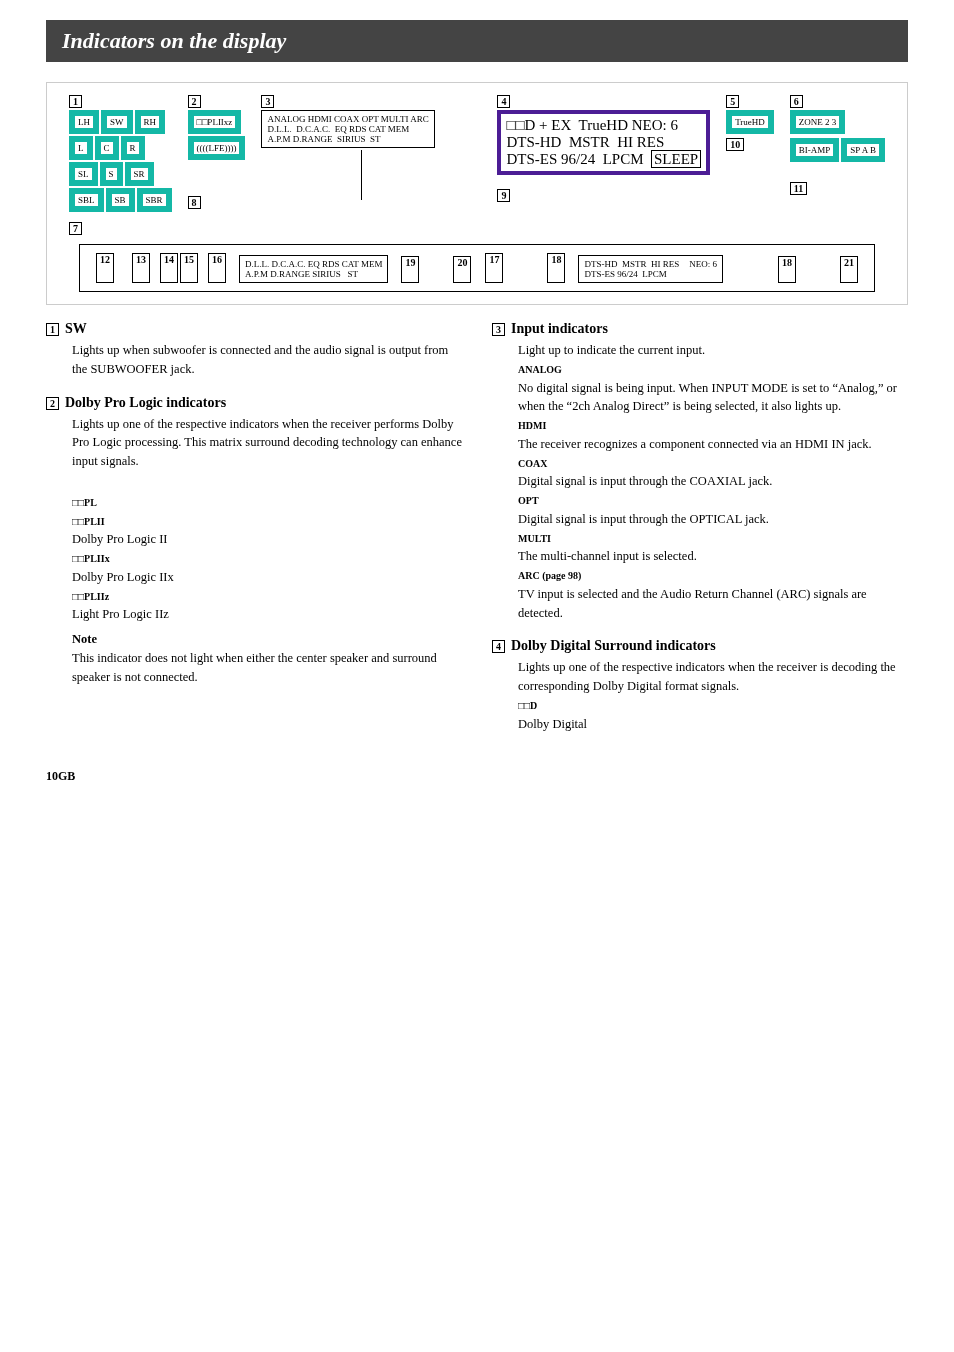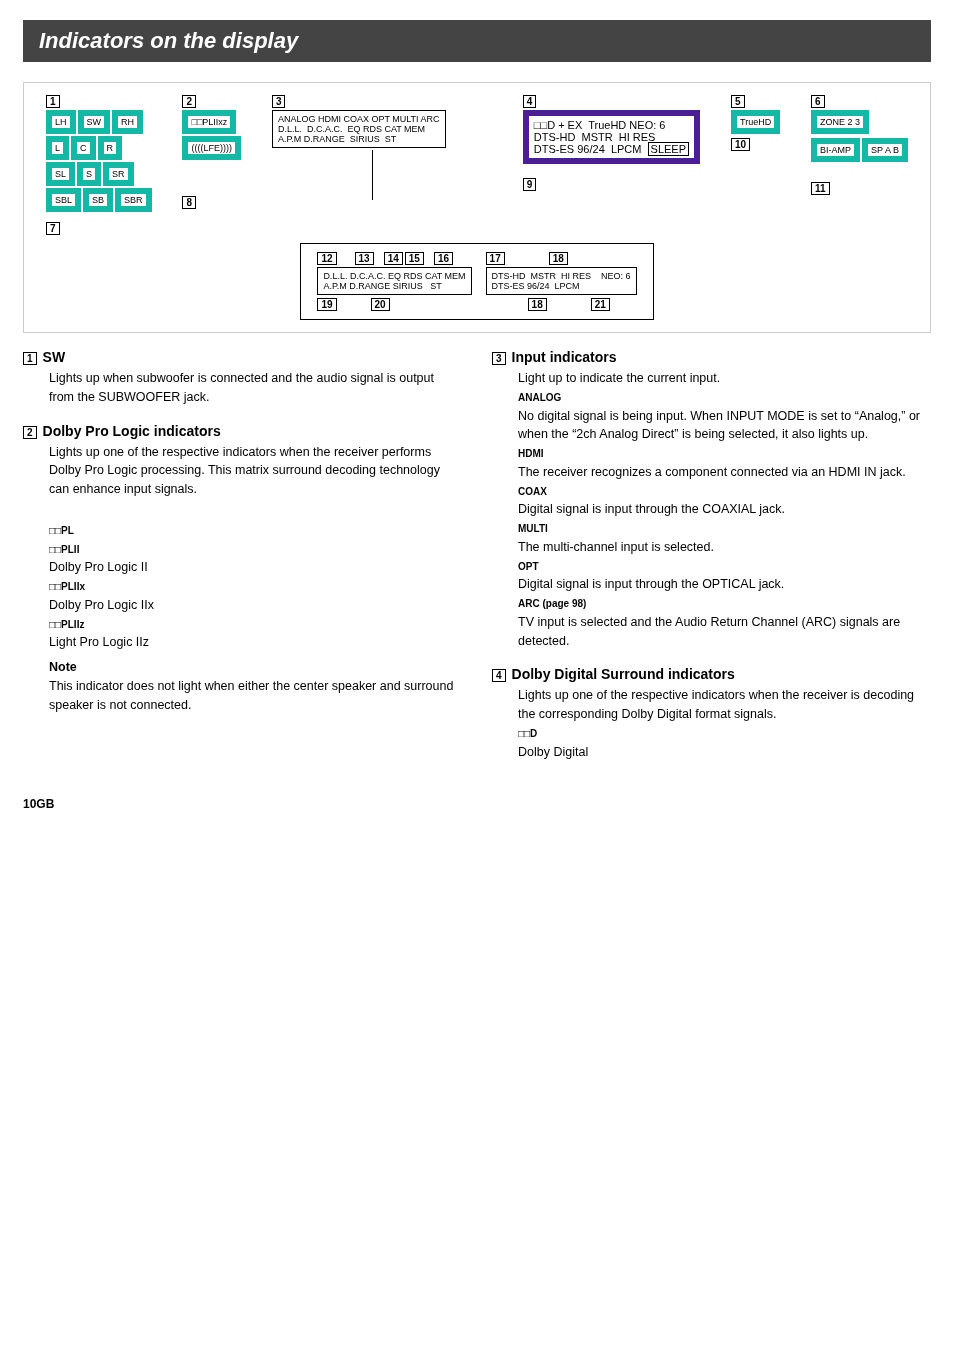--- a/index.html
+++ b/index.html
@@ -6,21 +6,22 @@
     body {
       font-family: Arial, Helvetica, sans-serif;
       font-size: 13px;
       background: #fff;
       color: #000;
       width: 954px;
       min-height: 1352px;
     }
 
     .page {
-      padding: 20px 23px;
+      padding: 20px 46px;
+      font-family: Liberation Serif, serif;
     }
 
     
     .page-title-bar {
       background: #444;
       color: #fff;
       font-size: 22px;
       font-weight: bold;
       padding: 8px 16px;
       margin-bottom: 20px;
@@ -142,22 +143,22 @@
     .d-lower-inner {
       border: 1px solid #000;
       padding: 8px 16px;
       display: flex;
       gap: 14px;
       align-items: flex-start;
     }
 
     .dl-seg {
       display: flex;
-      flex-direction: column;
-      gap: 0;
+      flex-direction: row;
+      gap: 13px;
     }
   </style>
 </head>
 <body>
 
 <div class="page">
 
   <div class="page-title-bar">Indicators on the display</div>
 
   <div class="diagram-full">
@@ -206,21 +207,21 @@
           <div>ANALOG HDMI COAX OPT MULTI ARC</div>
           <div>D.L.L.&nbsp; D.C.A.C.&nbsp; EQ RDS CAT MEM</div>
           <div>A.P.M D.RANGE&nbsp; SIRIUS&nbsp; ST</div>
         </div>
 
         <div style="width:1px; height:50px; background:#000; margin-left:100px;"></div>
       </div>
 
       <div class="d-upper-seg">
         <div class="num-tag">4</div>
-        <div style="border:6px solid #4c1d95; padding:3px 5px; font-size:11px;">
+        <div style="border:4px solid #4c1d95; padding:3px 5px; font-size:15px;">
           <div>□□D + EX&nbsp; TrueHD NEO: 6</div>
           <div>DTS-HD&nbsp; MSTR&nbsp; HI RES</div>
           <div>DTS-ES 96/24&nbsp; LPCM&nbsp; <span style="border:1px solid #000; padding:0 2px;">SLEEP</span></div>
         </div>
         <div style="margin-top:10px;">
           <span class="num-tag">9</span>
         </div>
       </div>
 
       <div class="d-upper-seg">
@@ -361,26 +362,26 @@
             </div>
             <div>
               <span class="sub-heading">HDMI</span>
               <p>The receiver recognizes a component connected via an HDMI IN jack.</p>
             </div>
             <div>
               <span class="sub-heading">COAX</span>
               <p>Digital signal is input through the COAXIAL jack.</p>
             </div>
             <div>
+              <span class="sub-heading">OPT</span>
+              <p>Digital signal is input through the OPTICAL jack.</p>
+            </div>
+            <div>
               <span class="sub-heading">MULTI</span>
               <p>The multi-channel input is selected.</p>
-            </div>
-            <div>
-              <span class="sub-heading">OPT</span>
-              <p>Digital signal is input through the OPTICAL jack.</p>
             </div>
             <div>
               <span class="sub-heading">ARC (page 98)</span>
               <p>TV input is selected and the Audio Return Channel (ARC) signals are detected.</p>
             </div>
           </div>
         </div>
       </div>
 
       <div class="section-entry">

